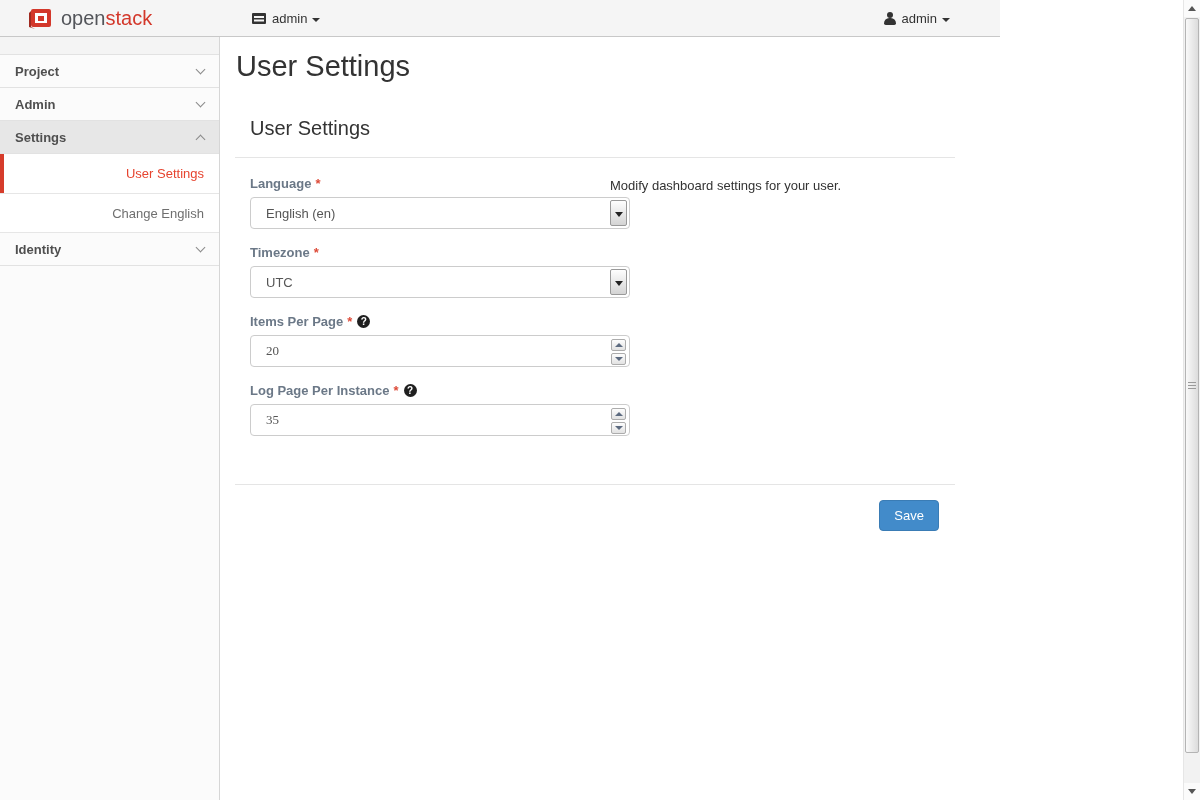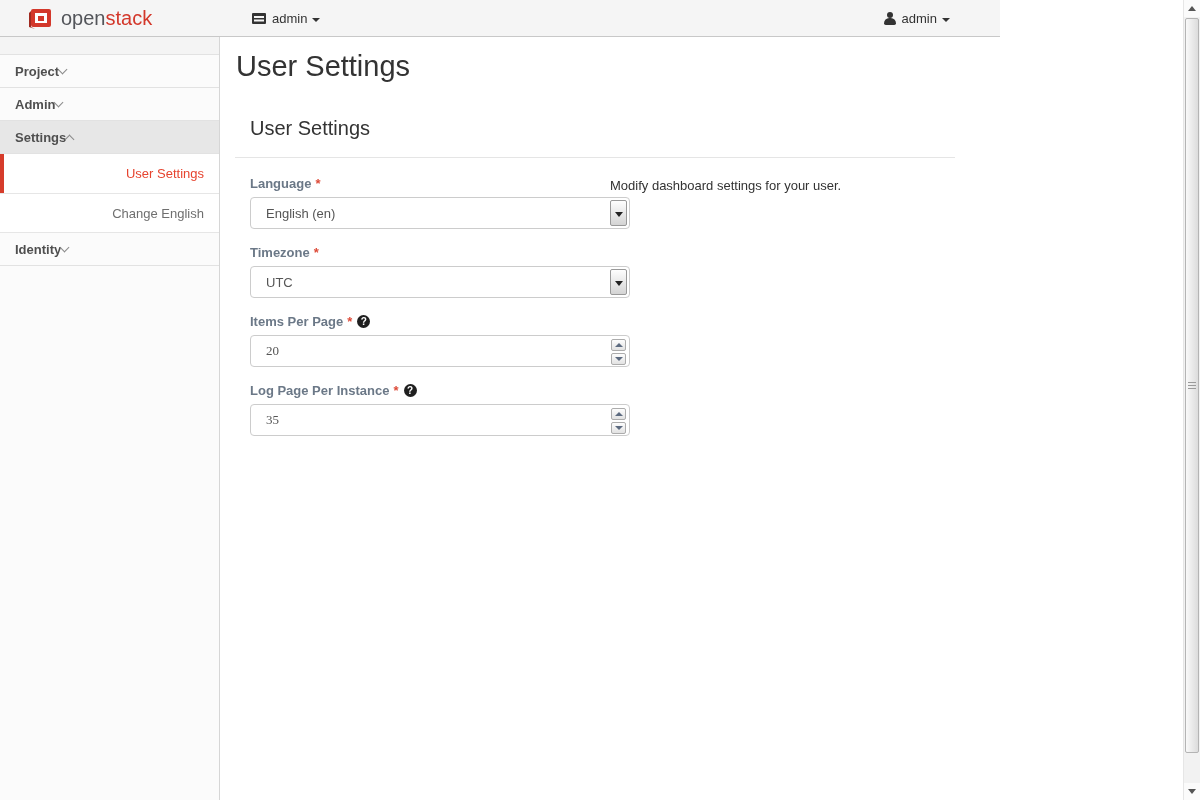--- a/index.html
+++ b/index.html
@@ -26,21 +26,21 @@
   .project-menu { left:252px; }
   .user-menu { right:50px; }
 
   
   .sidebar {
     position:absolute; left:0; top:37px; width:220px; height:763px;
     background:#fbfbfb; border-right:1px solid #d6d6d6;
   }
   .side-strip { height:18px; background:#f4f4f4; border-bottom:1px solid #e2e2e2; }
   .side-section {
-    height:33px; display:flex; align-items:center; 
+    height:33px; display:flex; align-items:center; justify-content:space-between;
     padding:0 15px; border-bottom:1px solid #e2e2e2; background:#fbfbfb; cursor:pointer;
   }
   .side-section .sec-label { font-weight:bold; color:#4f4f4f; font-size:13px; }
   .side-section.open { background:#e7e7e7; }
   .chev {
     width:7px; height:7px; border-right:1px solid #8a8a8a; border-bottom:1px solid #8a8a8a;
     display:inline-block; margin-top:-3px;
   }
   .chev.down { transform:rotate(45deg); }
   .chev.up { transform:rotate(-135deg); margin-top:4px; }
@@ -275,20 +275,23 @@
           </div>
         </div>
 
       </div>
 
       <div class="col">
         <div class="desc-text">Modify dashboard settings for your user.</div>
       </div>
     </div>
 
+    <div class="panel-footer">
+      <button class="save-btn">Save</button>
+    </div>
   </div>
 </div>
 
 <div class="scrollbar">
   <div class="sb-btn top"></div>
   <div class="sb-thumb">
     <span class="sb-grip"></span>
   </div>
   <div class="sb-btn bottom"></div>
 </div>

